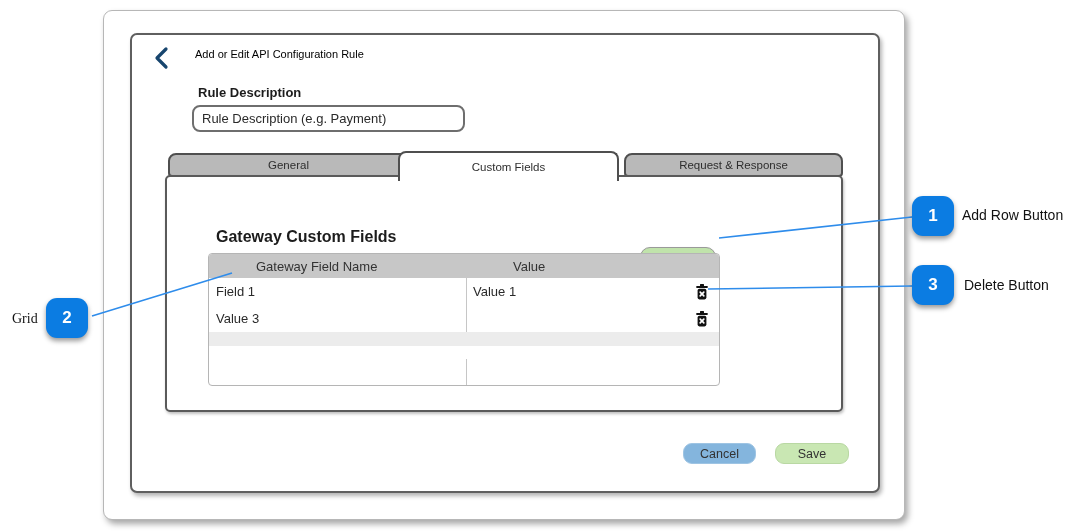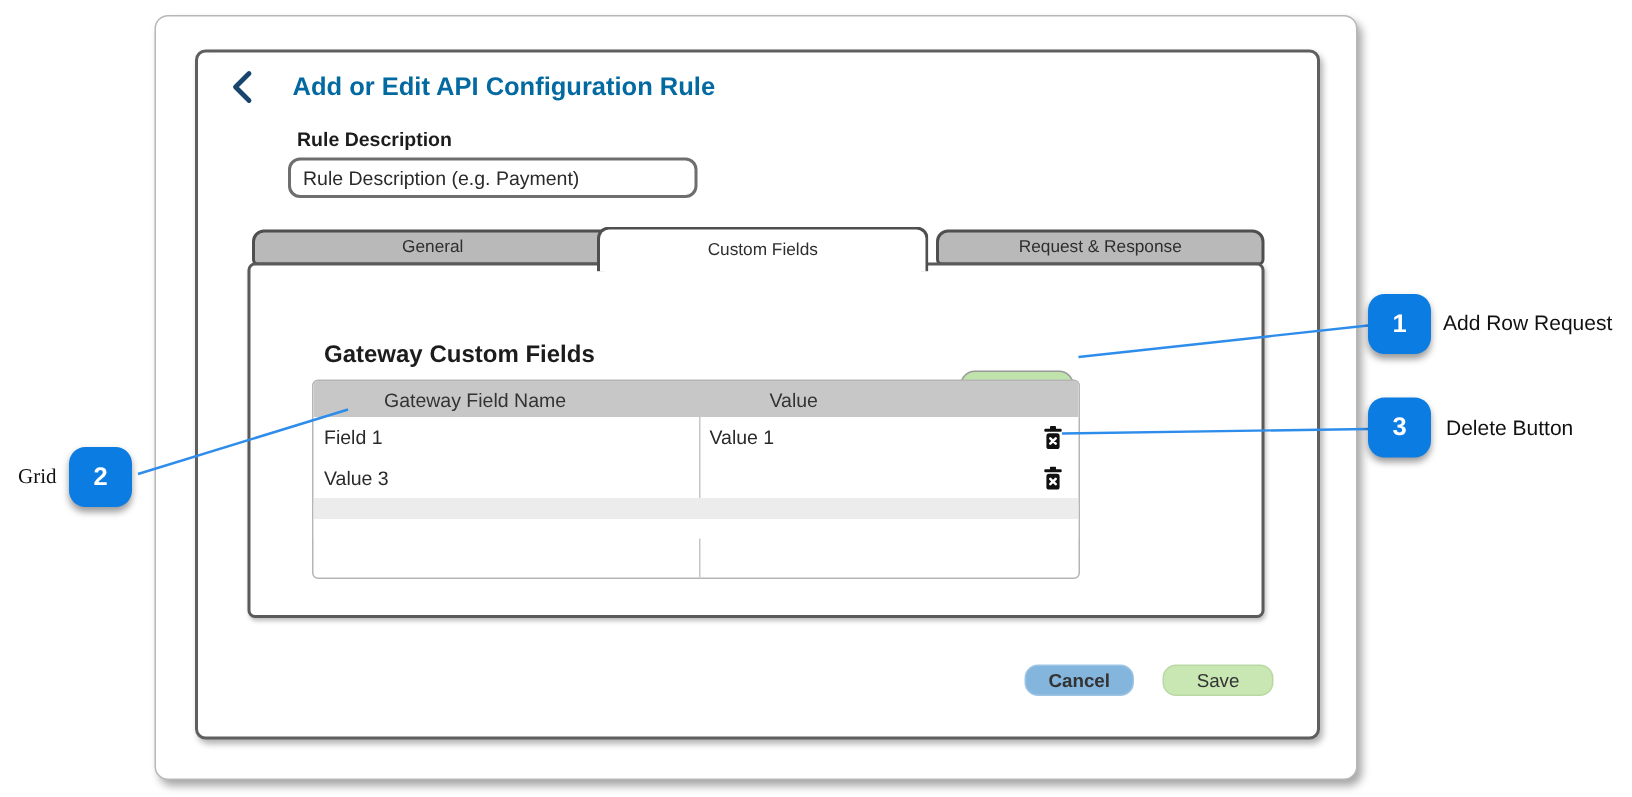--- a/index.html
+++ b/index.html
@@ -16,21 +16,21 @@
   }
 
   
   .dialog {
     position:absolute; left:130px; top:33px; width:750px; height:460px;
     background:#ffffff; border:2px solid #5f5f5f; border-radius:7px;
     box-shadow:2px 3px 4px rgba(0,0,0,0.30);
   }
 
   .back-btn { position:absolute; left:20px; top:11px; width:22px; height:24px; cursor:pointer; }
-  .dialog-title { position:absolute; left:63px; top:13px; font-size:17px; font-weight:bold; color:#0369a1; }
+  .dialog-title { position:absolute; left:63px; top:13px; font-size:11px; font-weight:normal; color:#000000; }
 
   .rule-label { position:absolute; left:66px; top:50px; font-size:13px; font-weight:bold; color:#1c1c1c; }
   .rule-input {
     position:absolute; left:60px; top:70px; width:273px; height:27px;
     border:2px solid #6e6e6e; border-radius:8px; background:#ffffff;
     font-family:"Liberation Sans", sans-serif; font-size:13px; color:#2a2a2a; padding:0 8px;
     outline:none;
   }
 
   
@@ -76,21 +76,21 @@
   .cell-value { flex:1; padding-left:7px; }
   .del-btn { position:absolute; right:10px; top:50%; transform:translateY(-50%);
              width:14px; height:16px; cursor:pointer; line-height:0; }
 
   
   .footer-btn {
     position:absolute; top:408px; height:21px; border-radius:9px;
     display:flex; align-items:center; justify-content:center;
     font-size:12.5px; color:#333; cursor:pointer;
   }
-  .cancel-btn { left:551px; width:73px; background:#84b5dd; border:1px solid #9ec4e3;font-weight:bold; }
+  .cancel-btn { left:551px; width:73px; background:#84b5dd; border:1px solid #9ec4e3; }
   .save-btn   { left:643px; width:74px; background:#c9e7b3; border:1px solid #b9d8a3; }
 
   
   .anno-lines { position:absolute; left:0; top:0; width:1088px; height:531px; pointer-events:none; z-index:8; }
   .badge {
     position:absolute; width:42px; height:40px; background:#0b7ce2; border-radius:11px;
     display:flex; align-items:center; justify-content:center;
     color:#ffffff; font-size:17px; font-weight:bold;
     box-shadow:0 3px 5px rgba(0,0,0,0.40); z-index:9;
   }
@@ -197,21 +197,21 @@
 
   <svg class="anno-lines" viewBox="0 0 1088 531">
     <line x1="719" y1="238" x2="912" y2="217" stroke="#2e8ceb" stroke-width="1.6"></line>
     <line x1="92" y1="316" x2="232" y2="273" stroke="#2e8ceb" stroke-width="1.6"></line>
     <line x1="708" y1="289" x2="912" y2="286" stroke="#2e8ceb" stroke-width="1.6"></line>
   </svg>
 
   <div class="badge badge-1">
     <span>1</span>
   </div>
-  <div class="anno-label label-1">Add Row Request</div>
+  <div class="anno-label label-1">Add Row Button</div>
 
   <div class="anno-label label-2">Grid</div>
   <div class="badge badge-2">
     <span>2</span>
   </div>
 
   <div class="badge badge-3">
     <span>3</span>
   </div>
   <div class="anno-label label-3">Delete Button</div>

